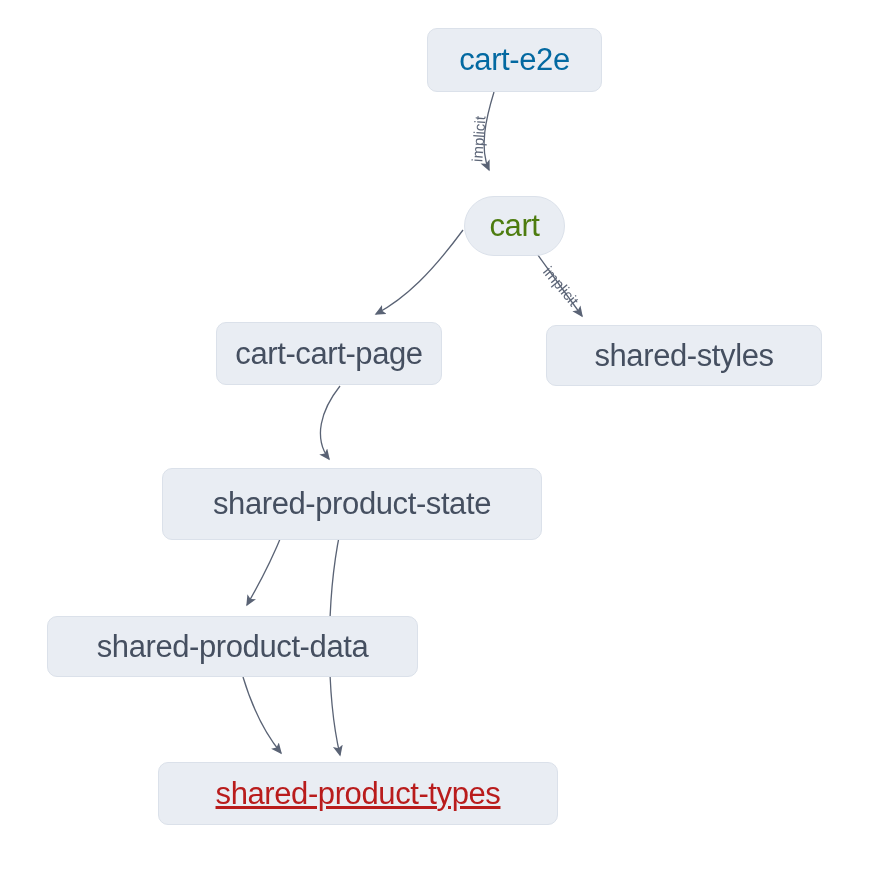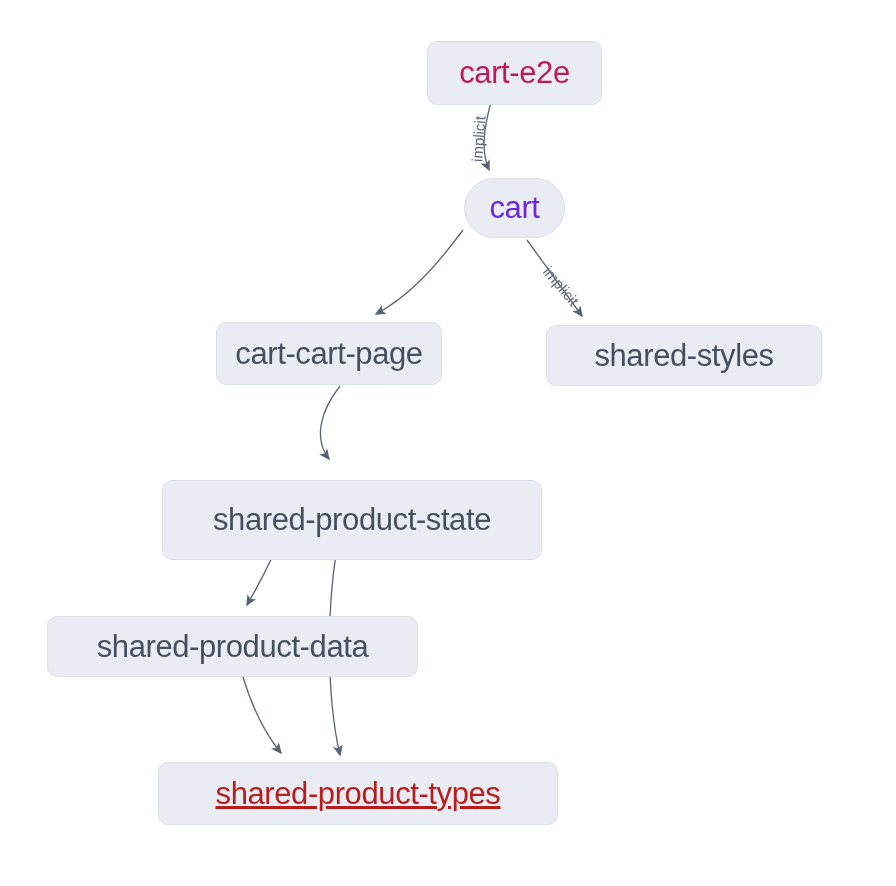--- a/index.html
+++ b/index.html
@@ -63,33 +63,33 @@
         <path d="M 283 532 C 271 562, 258 586, 247 605" class="edge-path" stroke="#5a6375" marker-end="url(#arrowhead)"></path>
         <path d="M 340 532 C 326 600, 326 695, 340 755" class="edge-path" stroke="#5a6375" marker-end="url(#arrowhead)"></path>
         <path d="M 243 677 C 253 710, 267 736, 281 753" class="edge-path" stroke="#5a6375" marker-end="url(#arrowhead)"></path>
       </g>
     <g id="edge-labels">
         <text class="edge-label" x="480" y="139" fill="#5d6678" text-anchor="middle" dominant-baseline="middle" transform="rotate(-86 480 139)">implicit</text>
         <text class="edge-label" x="560" y="287" fill="#5d6678" text-anchor="middle" dominant-baseline="middle" transform="rotate(50 560 287)">implicit</text>
       </g>
   </svg>
   <div id="nodes">
-      <div class="node" style="left: 427px; top: 41px; width: 175px; height: 64px; background: rgb(233, 237, 243); border-color: rgb(219, 225, 234); color: #be185d;">
+      <div class="node" style="left: 427px; top: 28px; width: 175px; height: 64px; background: rgb(233, 237, 243); border-color: rgb(219, 225, 234); color: #0369a1;">
         <span>cart-e2e</span>
       </div>
-      <div class="node" style="left: 464px; top: 178px; width: 101px; height: 60px; background: rgb(233, 237, 243); border-color: rgb(219, 225, 234); color: #6d28d9; border-radius: 30px;">
+      <div class="node" style="left: 464px; top: 196px; width: 101px; height: 60px; background: rgb(233, 237, 243); border-color: rgb(219, 225, 234); color: #4d7c0f; border-radius: 30px;">
         <span>cart</span>
       </div>
       <div class="node" style="left: 216px; top: 322px; width: 226px; height: 63px; background: rgb(233, 237, 243); border-color: rgb(219, 225, 234); color: rgb(69, 79, 96);">
         <span>cart-cart-page</span>
       </div>
       <div class="node" style="left: 546px; top: 325px; width: 276px; height: 61px; background: rgb(233, 237, 243); border-color: rgb(219, 225, 234); color: rgb(69, 79, 96);">
         <span>shared-styles</span>
       </div>
-      <div class="node" style="left: 162px; top: 468px; width: 380px; height: 80px; background: rgb(233, 237, 243); border-color: rgb(219, 225, 234); color: rgb(69, 79, 96); margin-top: 12px;">
+      <div class="node" style="left: 162px; top: 468px; width: 380px; height: 72px; background: rgb(233, 237, 243); border-color: rgb(219, 225, 234); color: rgb(69, 79, 96);">
         <span>shared-product-state</span>
       </div>
       <div class="node" style="left: 47px; top: 616px; width: 371px; height: 61px; background: rgb(233, 237, 243); border-color: rgb(219, 225, 234); color: rgb(69, 79, 96);">
         <span>shared-product-data</span>
       </div>
       <div class="node" style="left: 158px; top: 762px; width: 400px; height: 63px; background: rgb(233, 237, 243); border-color: rgb(219, 225, 234); color: #b91c1c; text-decoration: underline;">
         <span>shared-product-types</span>
       </div>
     </div>
 </div>

